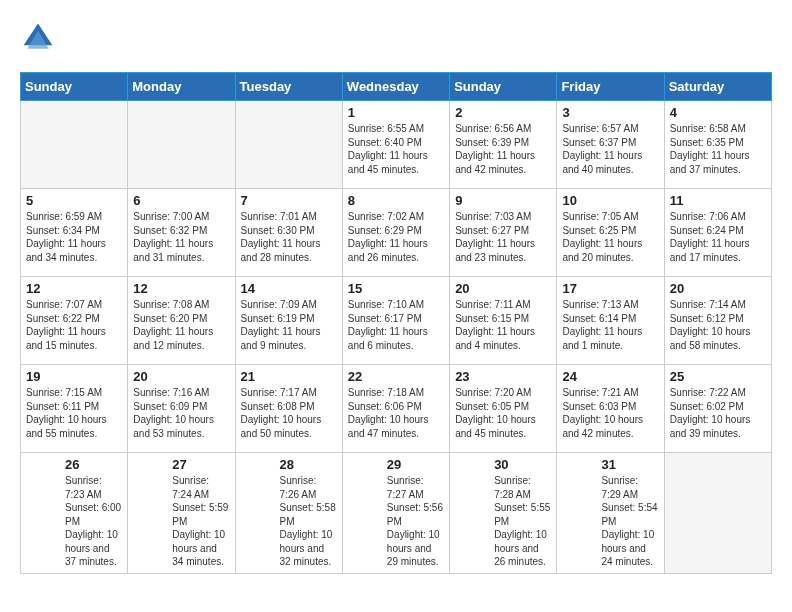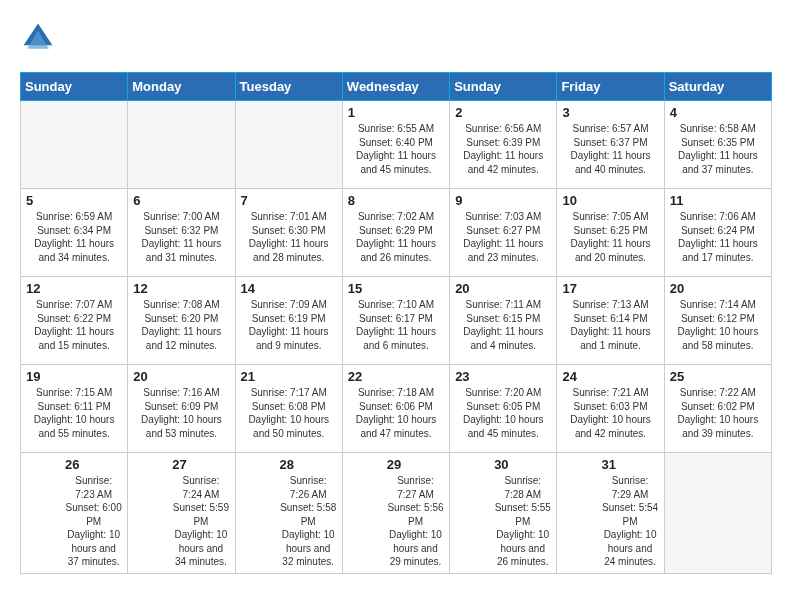--- a/index.html
+++ b/index.html
@@ -85,21 +85,20 @@
       font-size: 13px;
       font-weight: bold;
       color: #222;
       display: block;
       margin-bottom: 2px;
     }
     .day-info {
       font-size: 10px;
       color: #333;
       line-height: 1.35;
-      text-align: center;
     }
     tr:last-child td {
       min-height: 80px;
       padding-left: 44px;
     }
   </style>
 </head>
 <body>
 
 <div class="header">

